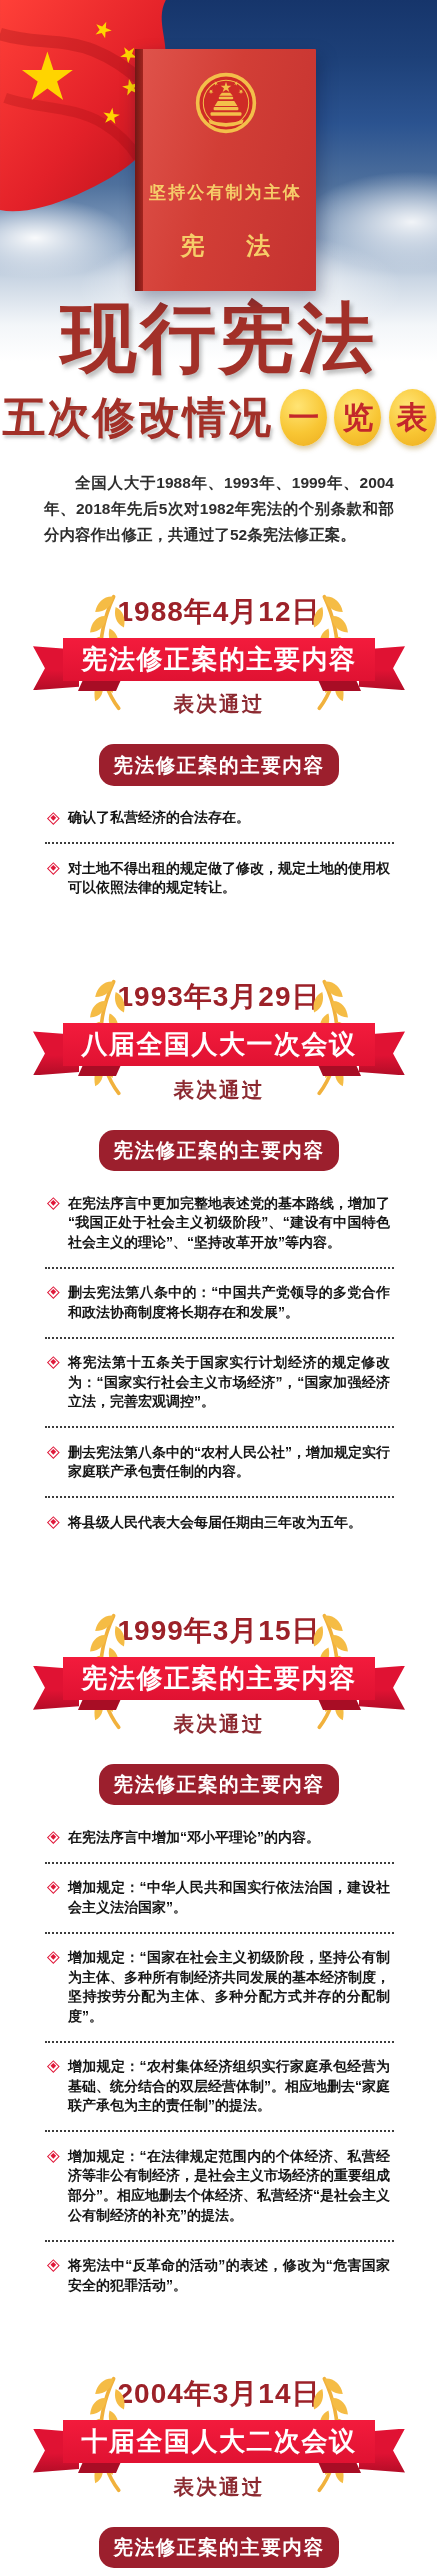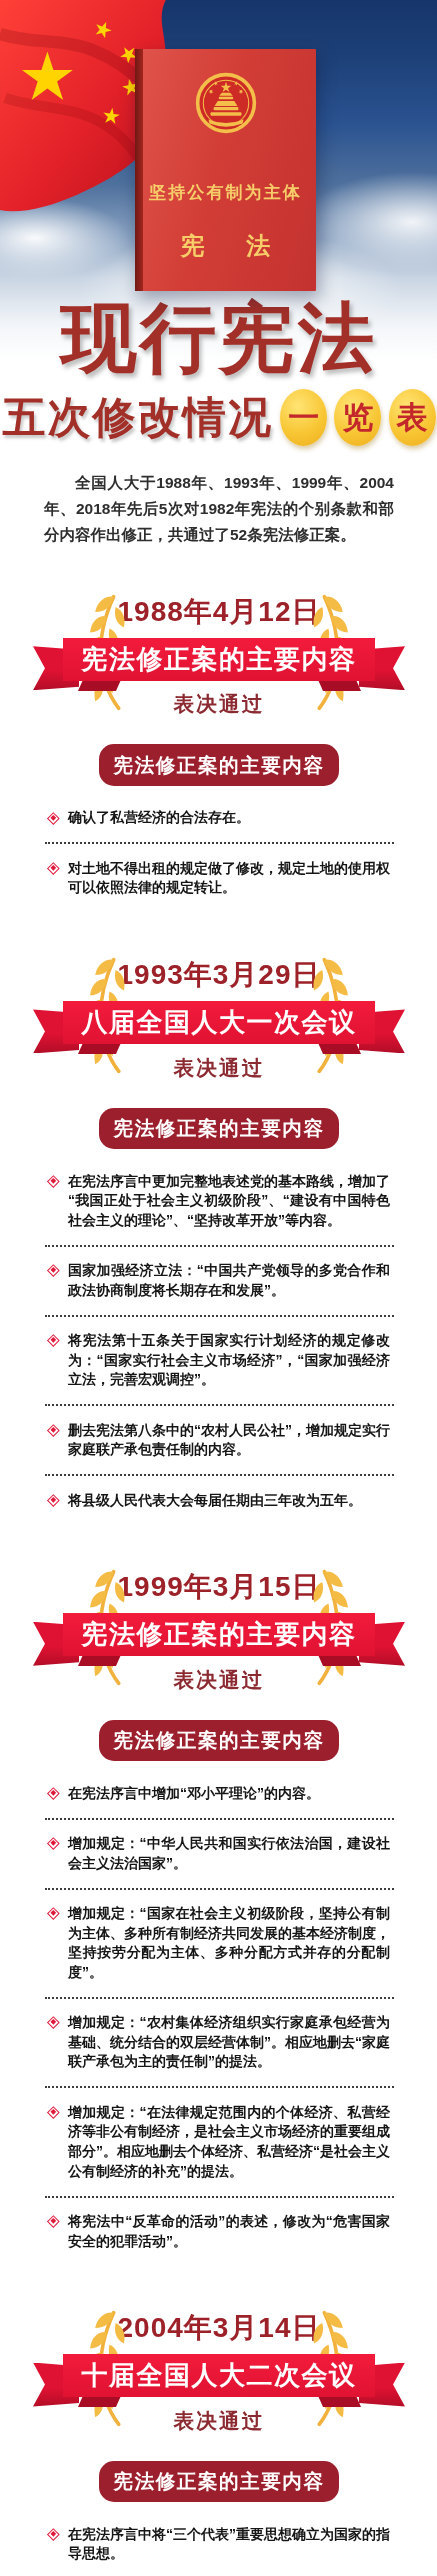--- a/index.html
+++ b/index.html
@@ -38,21 +38,21 @@
     text-shadow:2.1px 2.6px 3.1px rgba(70,70,70,.3);}
   .badge{width:47px;height:57px;border-radius:50%;margin-left:7.2px;
     background:radial-gradient(circle at 38% 30%,#ffe474,#f8c634 55%,#edad1e);
     display:flex;align-items:center;justify-content:center;
     box-shadow:1px 3.1px 5.2px rgba(150,110,0,.35);}
   .badge i{font-style:normal;font-size:31px;font-weight:bold;color:#c3272b;}
   .intro{width:350px;margin:23px auto 0;padding-bottom:2.1px;font-size:15.5px;line-height:26px;
     font-weight:bold;color:#2e2e2e;text-align:justify;text-indent:2em;}
 
   
-  .section{margin-top:56px;}
+  .section{margin-top:78px;}
   #sections .section:first-child{margin-top:41px;}
   .sec-head{position:relative;text-align:center;padding-top:2.1px;}
   .laurel{position:absolute;top:-2.1px;width:41px;height:124px;}
   .laurel-l{left:87px;}
   .laurel-r{right:87px;transform:scaleX(-1);}
   .sec-date{font-size:28px;font-weight:bold;color:#9c2128;letter-spacing:1px;}
   .ribbon-wrap{position:relative;display:table;margin:7.2px auto 0;}
   .tail{position:absolute;top:8.2px;width:46px;height:44px;z-index:0;
     background:linear-gradient(180deg,#e01233 55%,#b30d27 100%);}
   .tail-l{left:-30px;clip-path:polygon(0 0,100% 8%,100% 92%,0 100%,26% 50%);}
@@ -255,21 +255,21 @@
     <div class="items">
   <div class="item">
     <span class="diamond"></span>
     <p class="item-text">在宪法序言中更加完整地表述党的基本路线，增加了“我国正处于社会主义初级阶段”、“建设有中国特色社会主义的理论”、“坚持改革开放”等内容。</p>
   </div>
 
   <div class="dotted"></div>
 
   <div class="item">
     <span class="diamond"></span>
-    <p class="item-text">国家加强经济立法：“中国共产党领导的多党合作和政法协商制度将长期存在和发展”。</p>
+    <p class="item-text">删去宪法第八条中的：“中国共产党领导的多党合作和政法协商制度将长期存在和发展”。</p>
   </div>
 
   <div class="dotted"></div>
 
   <div class="item">
     <span class="diamond"></span>
     <p class="item-text">将宪法第十五条关于国家实行计划经济的规定修改为：“国家实行社会主义市场经济”，“国家加强经济立法，完善宏观调控”。</p>
   </div>
 
   <div class="dotted"></div>

